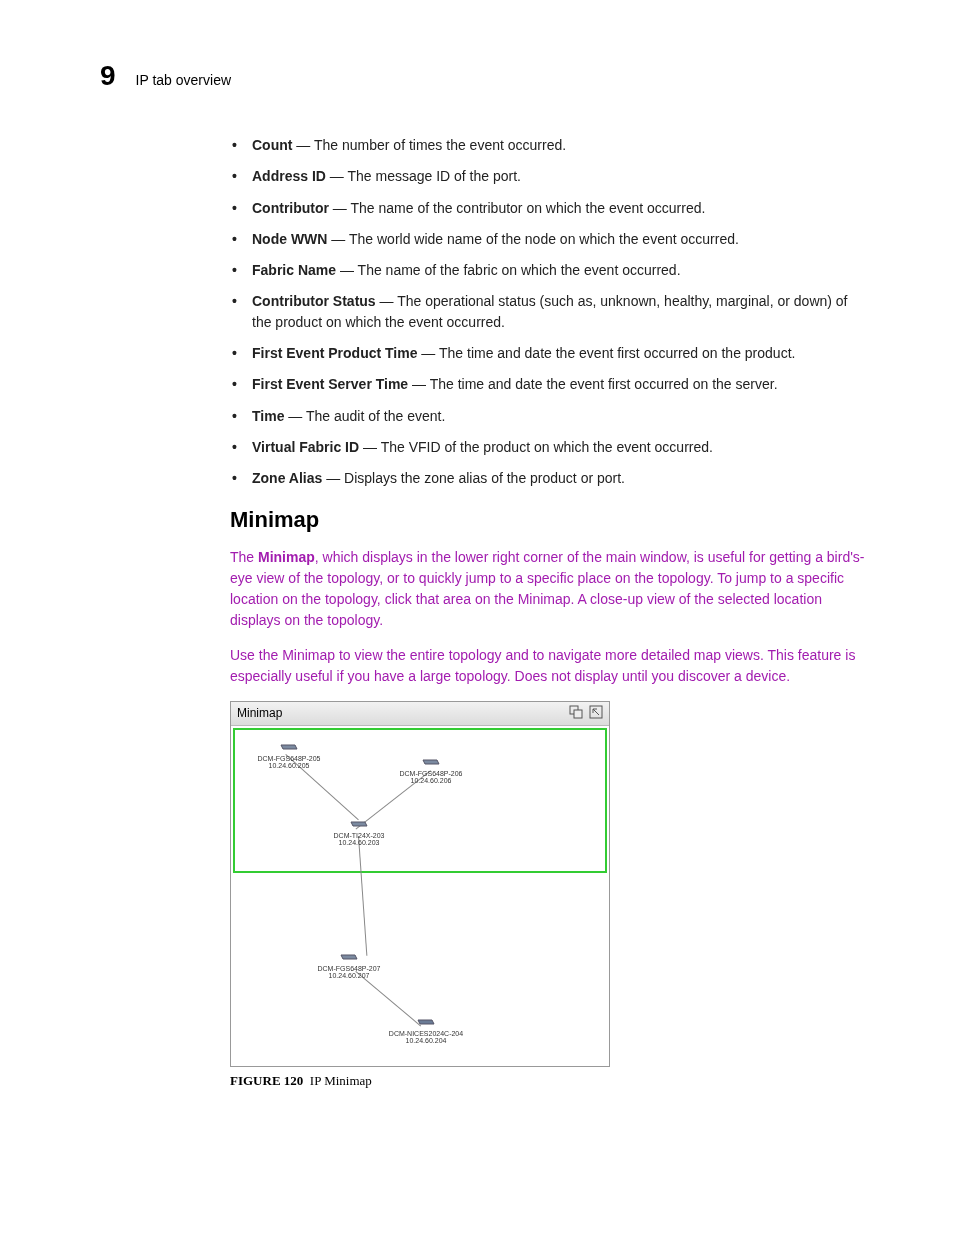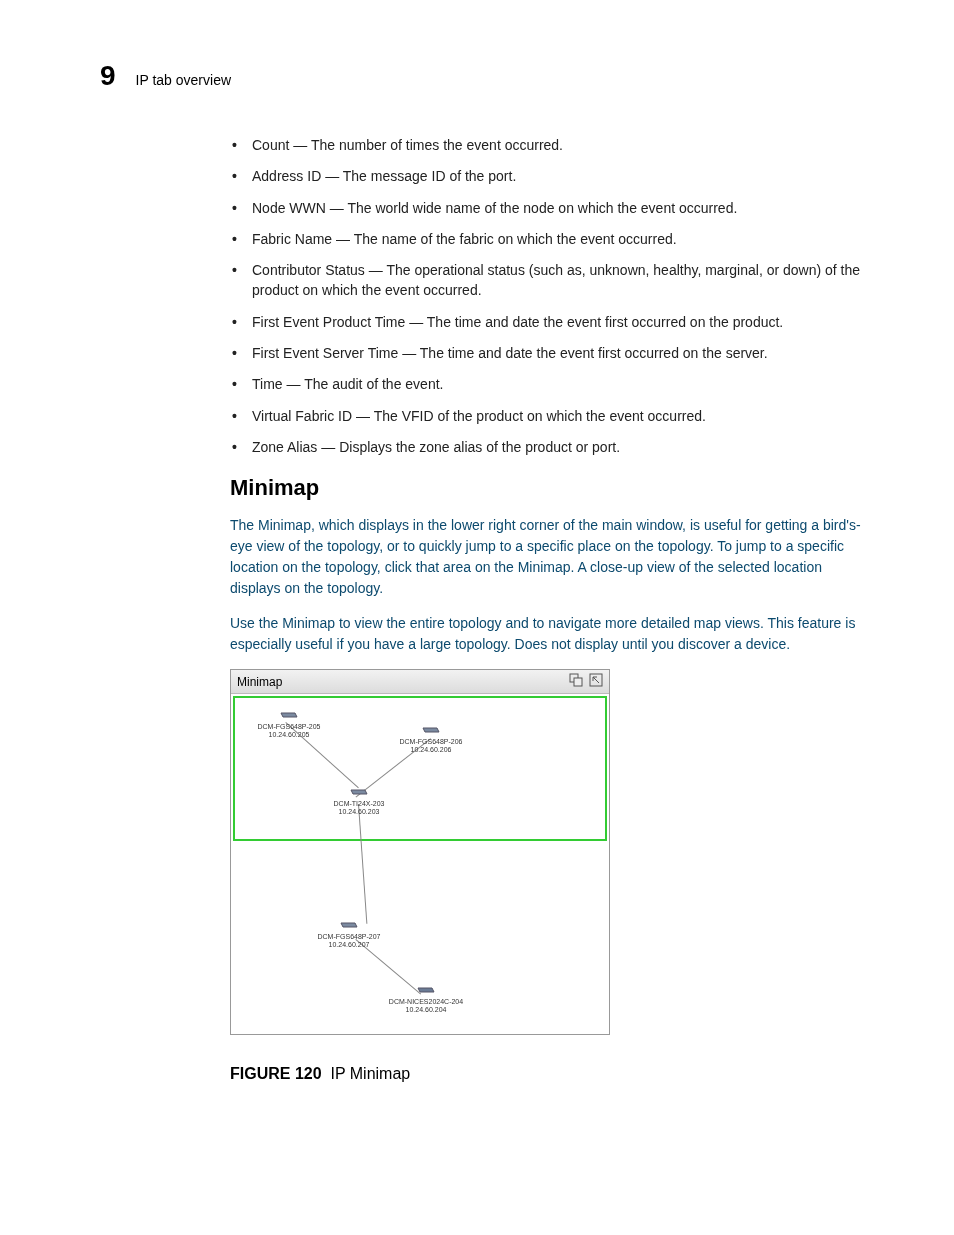--- a/index.html
+++ b/index.html
@@ -45,33 +45,33 @@
     color: #222;
   }
   ul.defs li::before {
     content: "•";
     position: absolute;
     left: -20px;
     top: 0;
     font-size: 14px;
     font-weight: bold;
   }
-  .term { font-weight: normal; }
+  .term { font-weight: bold; }
   h2.section {
     font-size: 22px;
     font-weight: bold;
     margin-top: 18px;
     margin-bottom: 14px;
     color: #000;
   }
   p.body {
     font-size: 14px;
     line-height: 1.5;
     margin-bottom: 14px;
-    color: #0c4a6e;
+    color: #a21caf;
   }
   .figure-wrap {
     margin-top: 8px;
   }
   .minimap-panel {
     width: 380px;
     border: 1px solid #999;
     background: #fff;
   }
   .minimap-header {
@@ -113,38 +113,40 @@
     margin: 0 auto 2px auto;
   }
   .node .dev svg { width: 100%; height: 100%; }
   .link {
     position: absolute;
     background: #888;
     transform-origin: 0 0;
     height: 1px;
   }
   .figure-caption {
-    font-size: 16px;
-    margin-top: 30px;
+    font-size: 13px;
+    margin-top: 6px;
+    font-family: Liberation Serif, serif;
   }
   .figure-caption .fignum { font-weight: bold; }
 </style>
 </head>
 <body>
 
 <div class="header">
   <div class="chapter-num">9</div>
   <div class="header-title">IP tab overview</div>
 </div>
 
 <div class="content">
 
   <ul class="defs">
     <li><span class="term">Count</span> — <span>The number of times the event occurred.</span></li>
     <li><span class="term">Address ID</span> — <span>The message ID of the port.</span></li>
+    <li><span class="term">Contributor</span> — <span>The name of the contributor on which the event occurred.</span></li>
     <li><span class="term">Node WWN</span> — <span>The world wide name of the node on which the event occurred.</span></li>
     <li><span class="term">Fabric Name</span> — <span>The name of the fabric on which the event occurred.</span></li>
     <li><span class="term">Contributor Status</span> — <span>The operational status (such as, unknown, healthy, marginal, or down) of the product on which the event occurred.</span></li>
     <li><span class="term">First Event Product Time</span> — <span>The time and date the event first occurred on the product.</span></li>
     <li><span class="term">First Event Server Time</span> — <span>The time and date the event first occurred on the server.</span></li>
     <li><span class="term">Time</span> — <span>The audit of the event.</span></li>
     <li><span class="term">Virtual Fabric ID</span> — <span>The VFID of the product on which the event occurred.</span></li>
     <li><span class="term">Zone Alias</span> — <span>Displays the zone alias of the product or port.</span></li>
   </ul>
 

